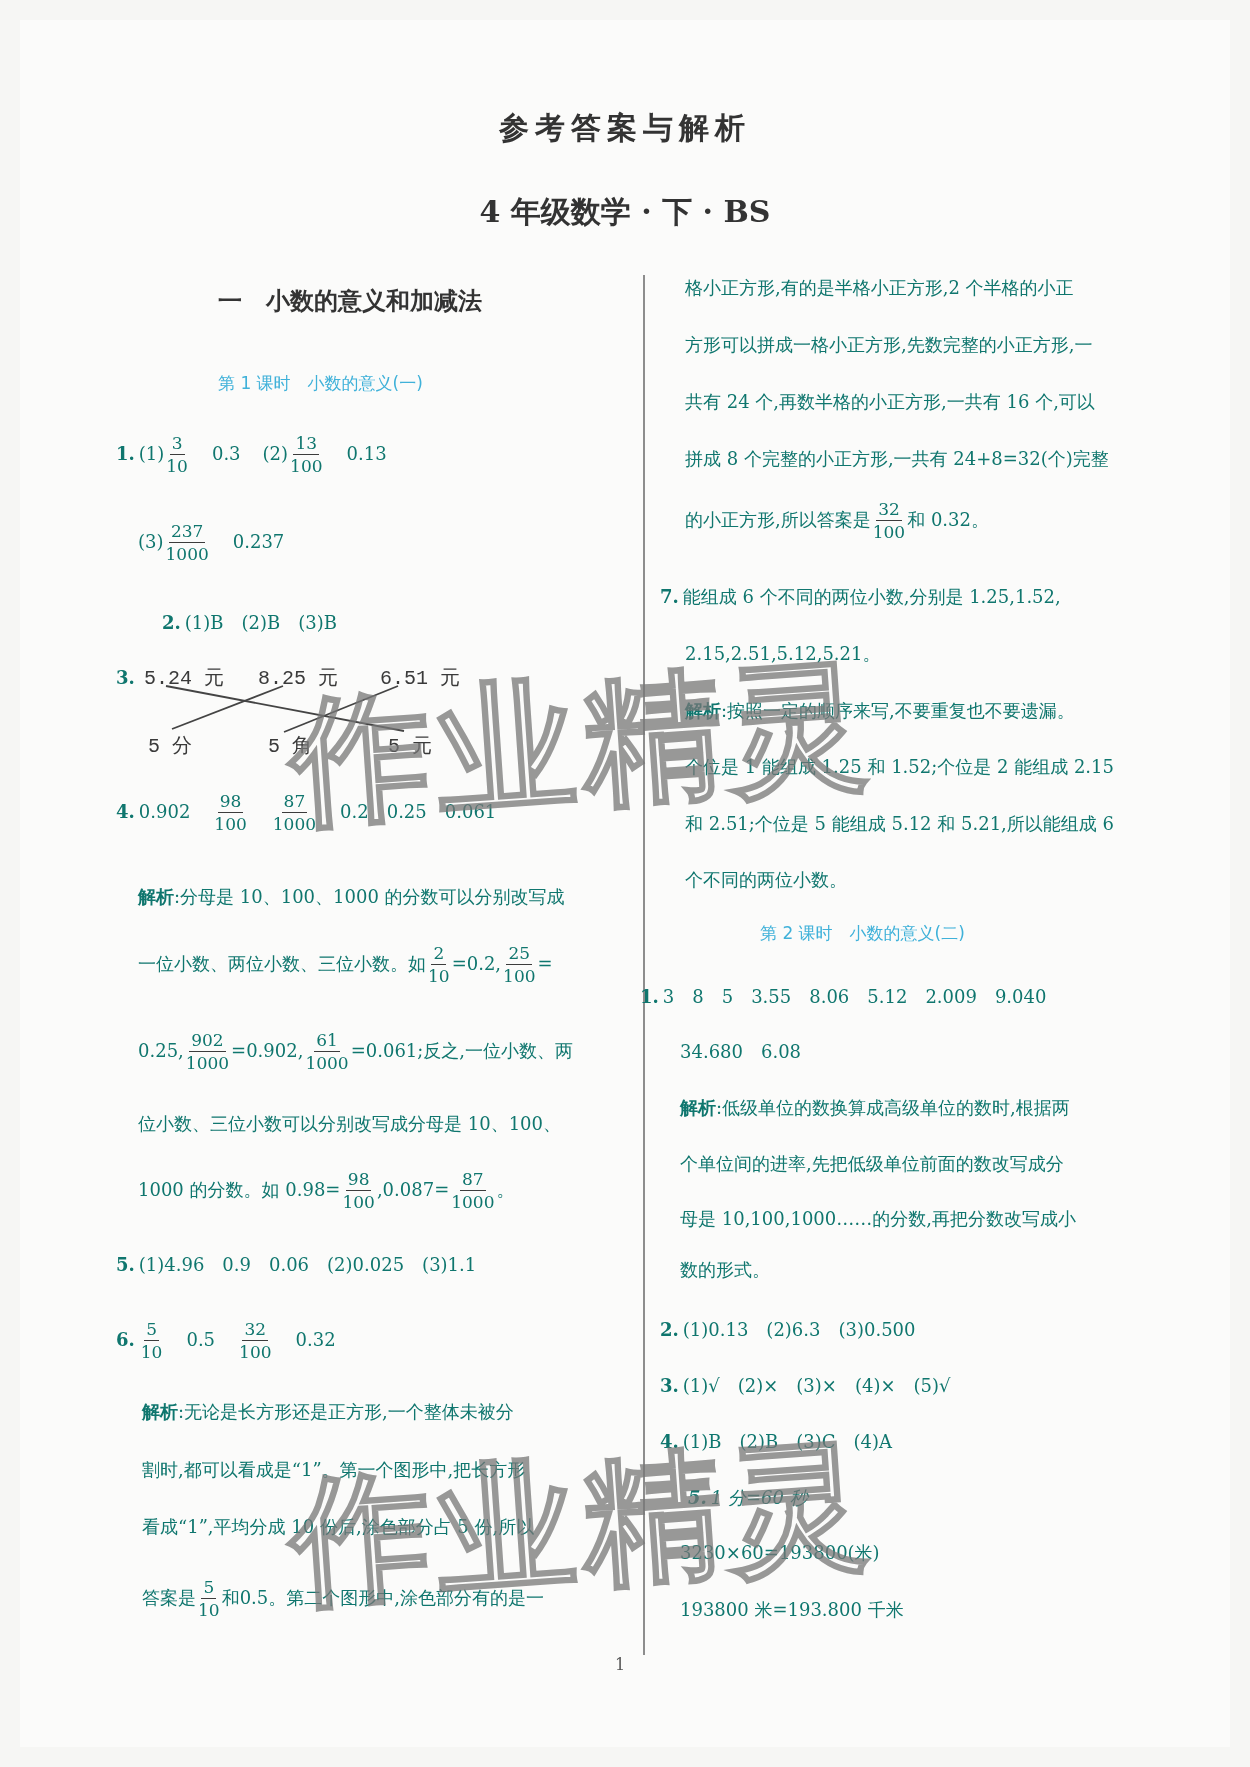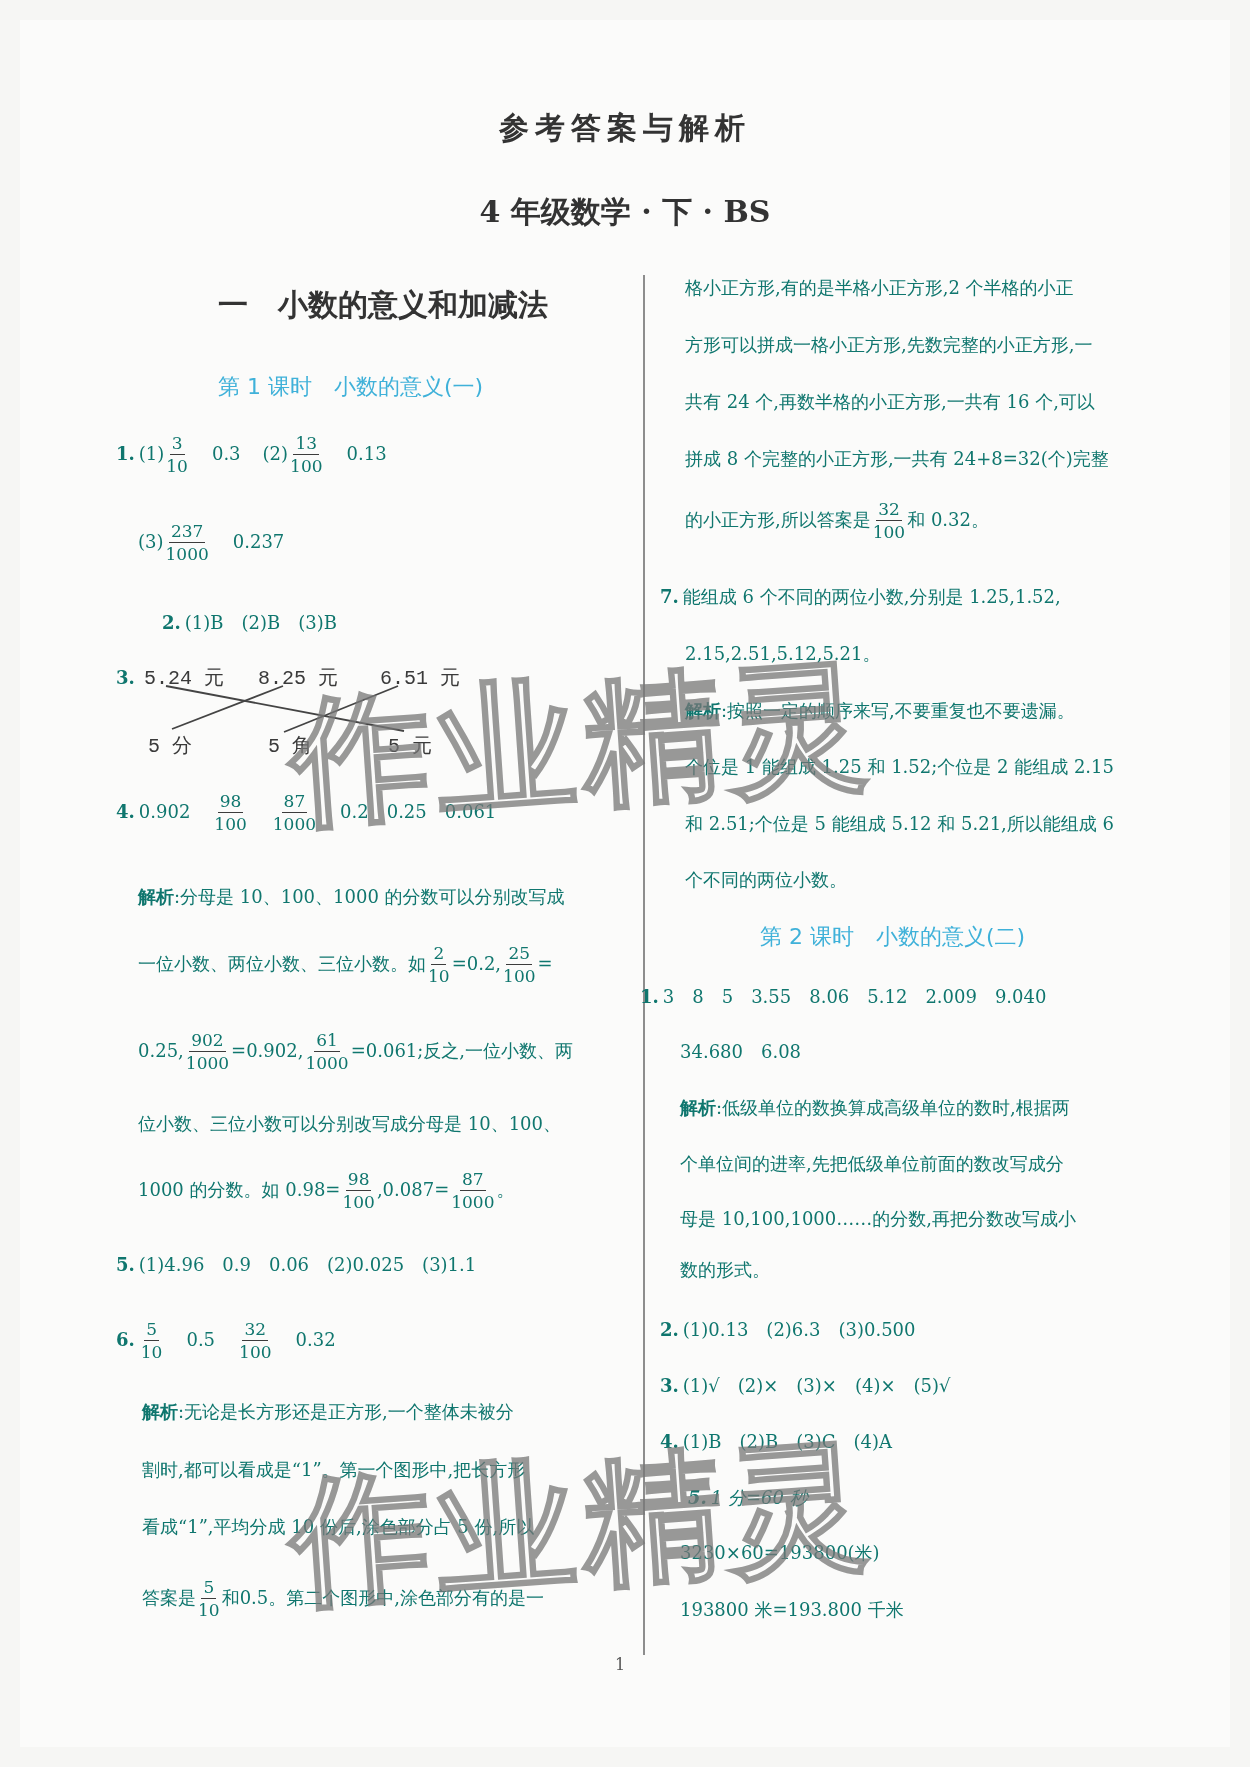--- a/index.html
+++ b/index.html
@@ -4,22 +4,22 @@
 <style>
   html, body { margin:0; padding:0; }
   body { width:1250px; height:1767px; background:#f6f6f4; position:relative; overflow:hidden;
          font-family:"DejaVu Serif","Liberation Serif",serif; color:#3a3a3a; }
   .page { position:absolute; left:20px; top:20px; width:1210px; height:1727px; background:#fbfbfa; }
   .title { position:absolute; left:0; width:1250px; text-align:center; top:108px; font-size:30px;
            font-weight:bold; letter-spacing:6px; color:#333; font-family:"DejaVu Sans",sans-serif; }
   .subtitle { position:absolute; left:0; width:1250px; text-align:center; top:192px; font-size:30px;
               font-weight:bold; color:#333; }
   .divider { position:absolute; left:643px; top:275px; width:2px; height:1380px; background:#8d8d8d; }
-  .chapter { position:absolute; left:218px; top:285px; font-size:30px; font-weight:bold; color:#333; }
-  .lesson { position:absolute; font-size:22px; color:#3fb1d9; font-family:"DejaVu Sans",sans-serif; }
+  .chapter { position:absolute; left:218px; top:285px; font-size:24px; font-weight:bold; color:#333; }
+  .lesson { position:absolute; font-size:17px; color:#3fb1d9; font-family:"DejaVu Sans",sans-serif; }
   .line { position:absolute; font-size:18px; white-space:nowrap; color:#0f766e; }
   .num { font-weight:bold; margin-right:4px; }
   .jx { font-weight:bold; font-family:"DejaVu Sans",sans-serif; }
   .frac { display:inline-flex; flex-direction:column; align-items:center; vertical-align:middle;
           font-size:17px; line-height:22px; margin:0 2px; }
   .frac .n { border-bottom:1.5px solid #3c3c3c; padding:0 2px; }
   .gap { display:inline-block; width:22px; }
   .match { position:absolute; left:118px; top:664px; width:350px; height:80px; }
   .match span { position:absolute; font-size:20px;font-family:Liberation Mono, monospace; }
   .pageno { position:absolute; left:615px; top:1655px; font-size:16px; color:#555; }

